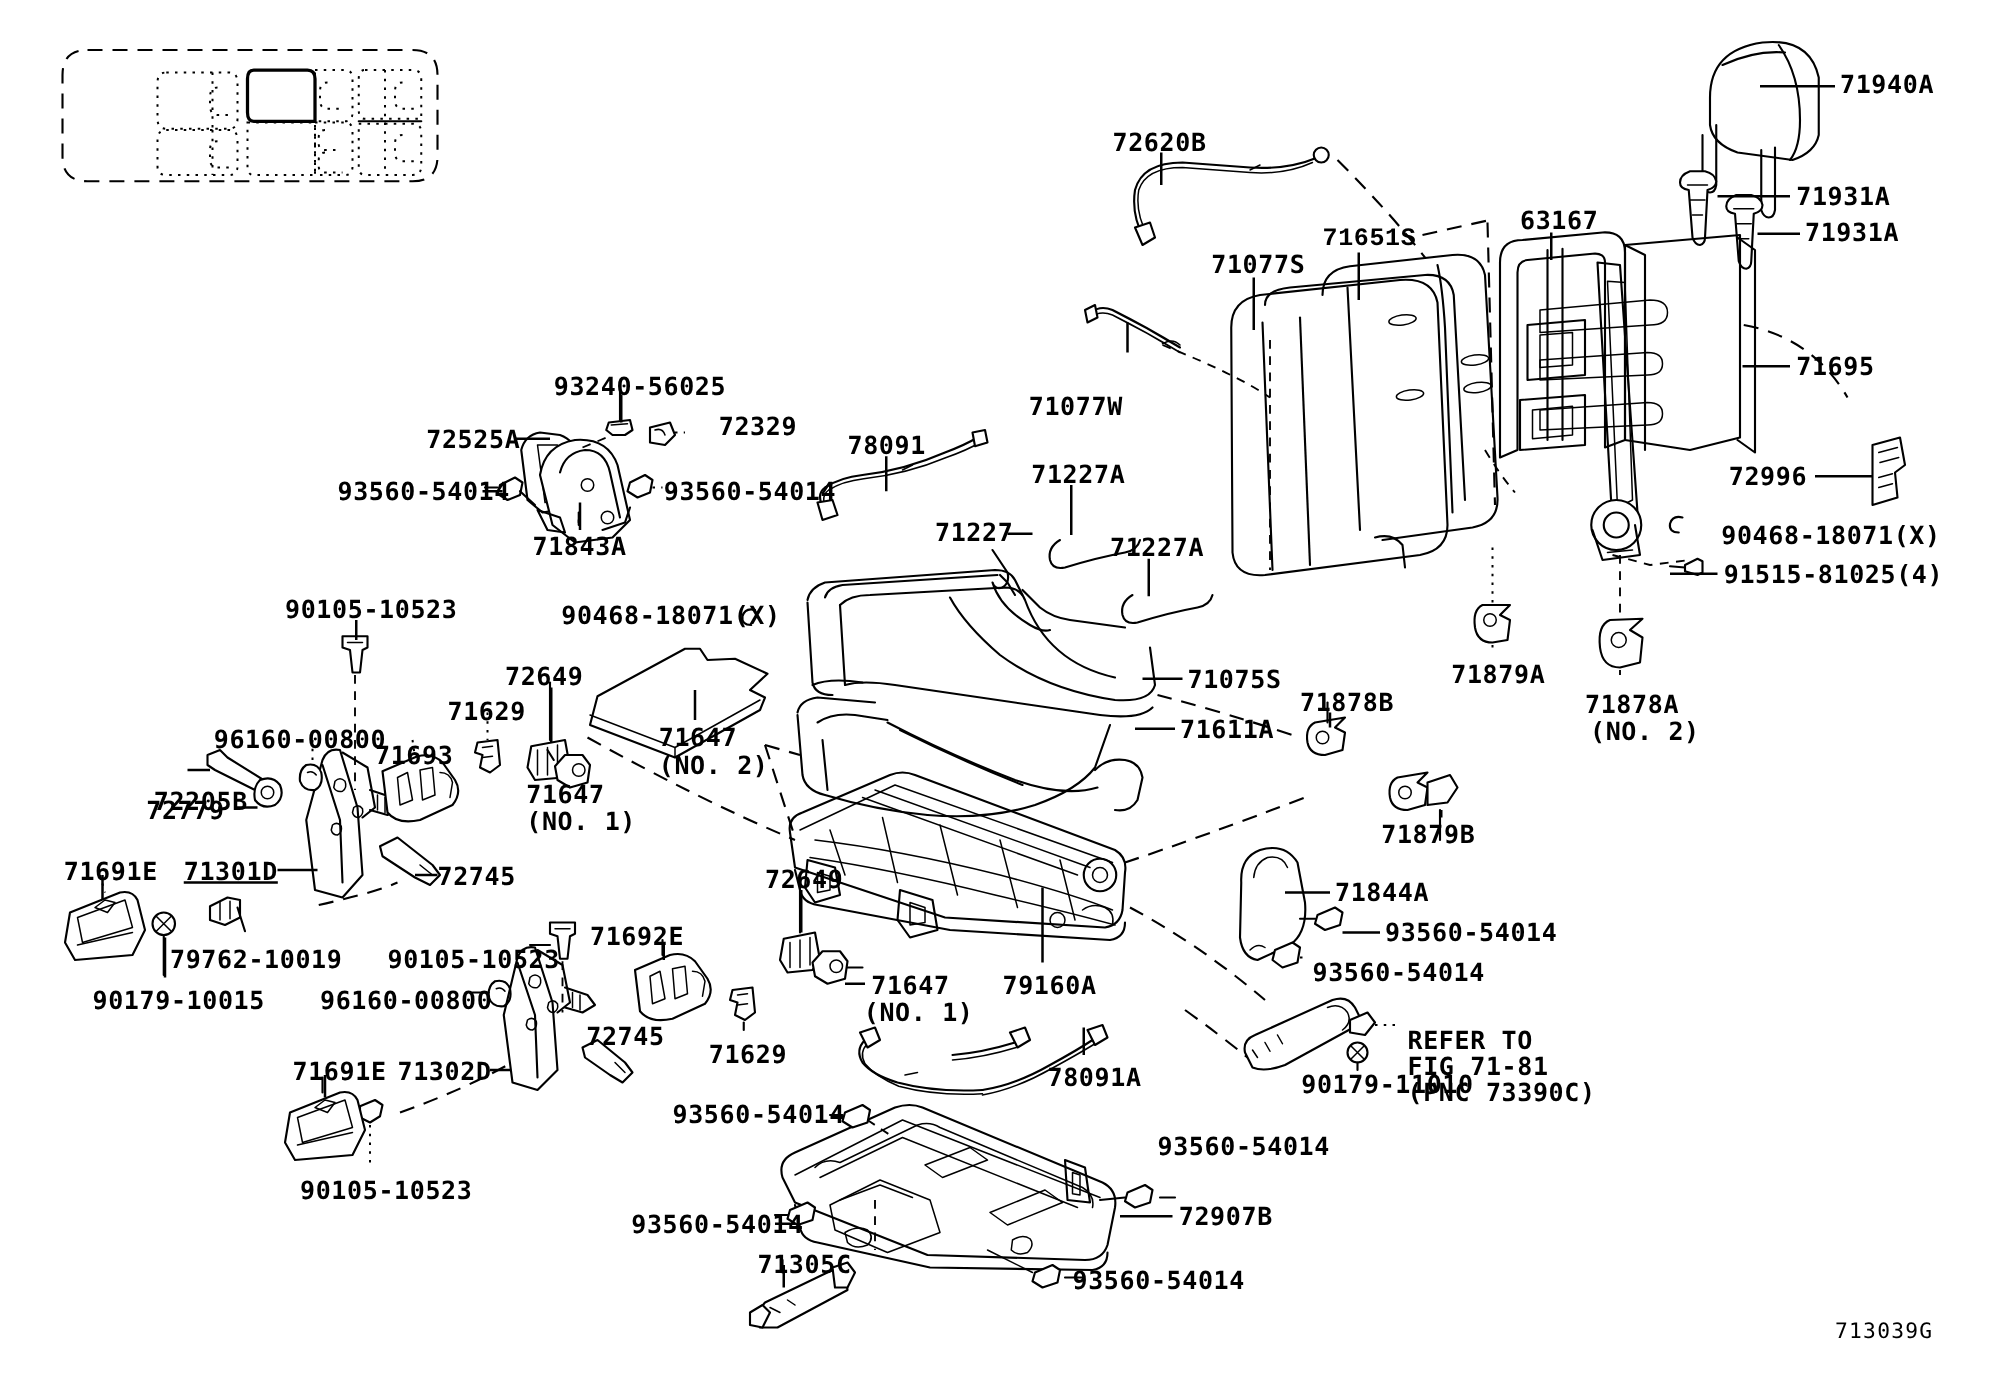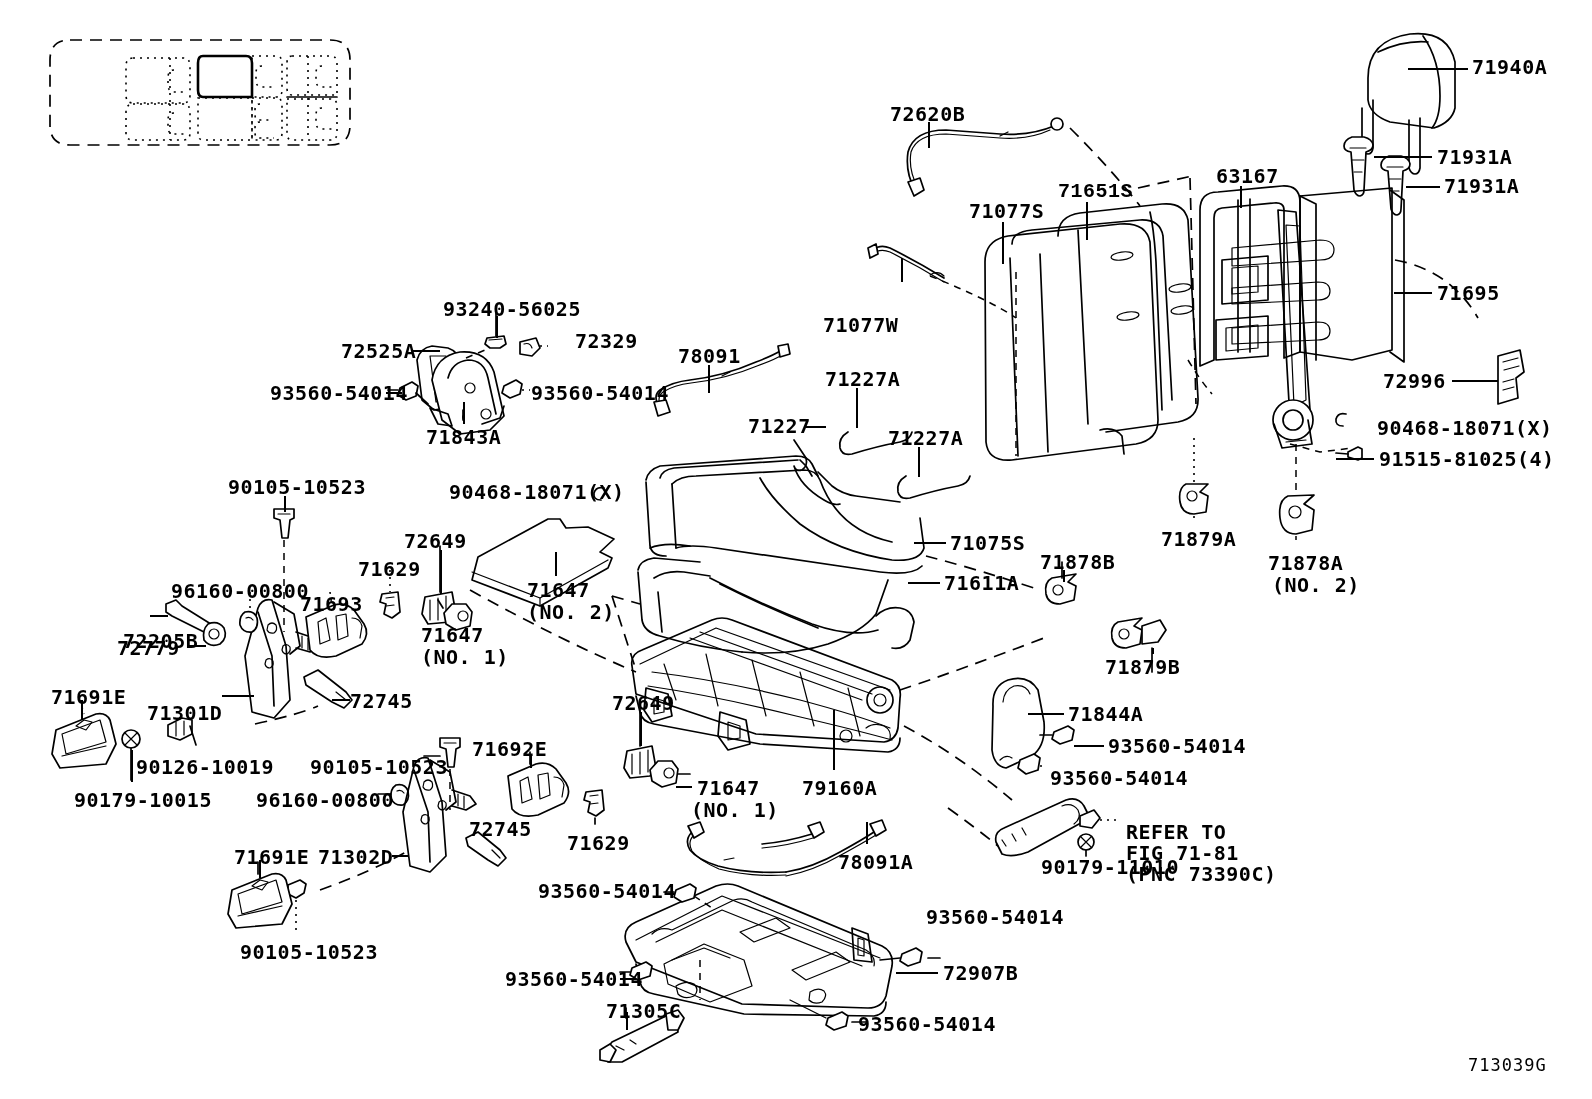--- a/index.html
+++ b/index.html
@@ -633,23 +633,23 @@
   <div class="lbl" style="left:358px; top:558px;">71629</div>
   <div class="lbl" style="left:171px; top:580px;">96160-00800</div>
   <div class="lbl" style="left:300px; top:580px;margin-top:13px;">71693</div>
   <div class="lbl" style="left:79px; top:630px;margin-left:44px;">72205B</div>
   <div class="lbl" style="left:117px; top:637px;">72779</div>
   <div class="lbl" style="left:527px; top:579px;">71647</div>
   <div class="lbl sub" style="left:527px; top:601px;">(NO. 2)</div>
   <div class="lbl" style="left:421px; top:624px;">71647</div>
   <div class="lbl sub" style="left:421px; top:646px;">(NO. 1)</div>
   <div class="lbl" style="left:51px; top:686px;">71691E</div>
-  <div class="lbl" style="left:147px; top:702px;">71301D</div>
+  <div class="lbl" style="left:147px; top:686px;text-decoration:underline;">71301D</div>
   <div class="lbl" style="left:350px; top:690px;">72745</div>
-  <div class="lbl" style="left:136px; top:756px;">90126-10019</div>
+  <div class="lbl" style="left:136px; top:756px;">79762-10019</div>
   <div class="lbl" style="left:74px; top:789px;">90179-10015</div>
   <div class="lbl" style="left:310px; top:756px;">90105-10523</div>
   <div class="lbl" style="left:256px; top:789px;">96160-00800</div>
   <div class="lbl" style="left:472px; top:738px;">71692E</div>
   <div class="lbl" style="left:612px; top:692px;">72649</div>
   <div class="lbl" style="left:697px; top:777px;">71647</div>
   <div class="lbl sub" style="left:691px; top:799px;">(NO. 1)</div>
   <div class="lbl" style="left:802px; top:777px;">79160A</div>
   <div class="lbl" style="left:234px; top:846px;">71691E</div>
   <div class="lbl" style="left:318px; top:846px;">71302D</div>

